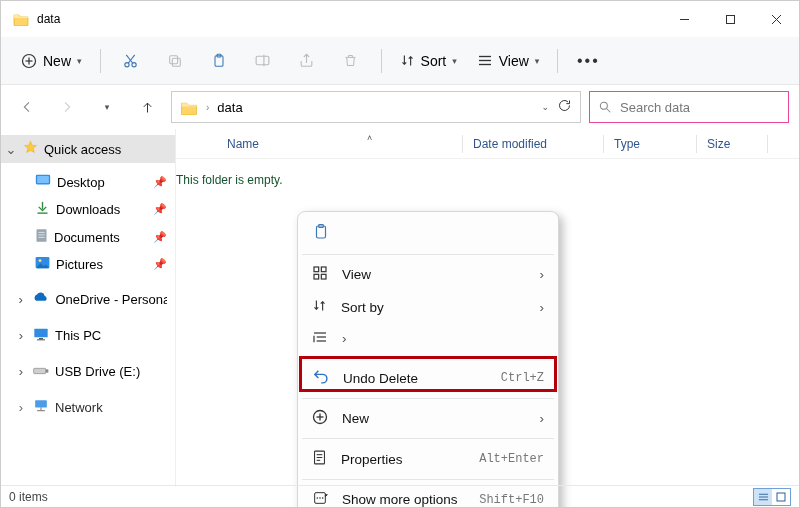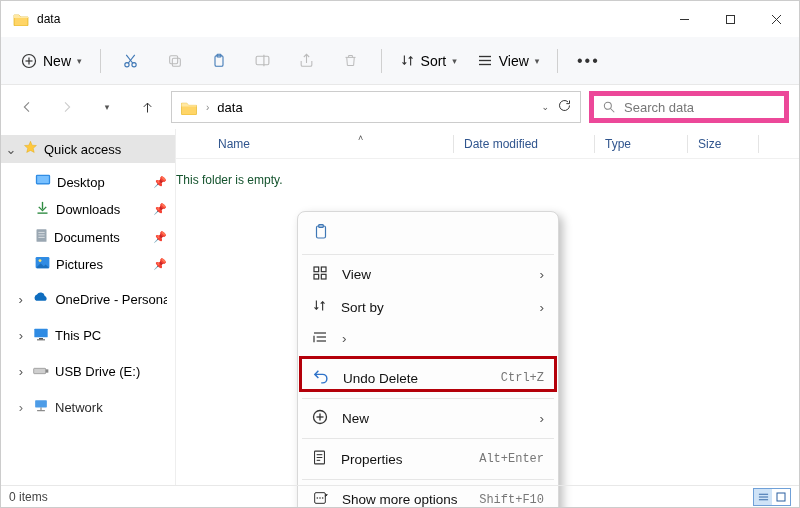--- a/index.html
+++ b/index.html
@@ -13,30 +13,30 @@
   .win-btn svg { stroke:#333; }
   .toolbar { height: 48px; background:#f7f8fa; border-bottom:1px solid #e8e8e8; display:flex; align-items:center; padding:0 12px; gap:4px;}
   .tb-new { display:flex; align-items:center; gap:6px; padding:4px 8px; font-size:14px; color:#000;}
   .tb-sep { width:1px; height:24px; background:#d0d0d0; margin:0 6px;}
   .tb-ico { width:40px; height:32px; display:flex; align-items:center; justify-content:center;}
   .tb-sort, .tb-view { display:flex; align-items:center; gap:6px; padding:4px 8px; font-size:14px;}
   .addrbar { height: 44px; display:flex; align-items:center; padding:6px 10px; gap:8px;}
   .nav-btn { width:32px; height:32px; display:flex; align-items:center; justify-content:center; color:#555;}
   .addr-box { flex:1; height:32px; border:1px solid #ccc; display:flex; align-items:center; padding:0 8px; gap:8px;}
   .addr-text { font-size:13px; flex:1; color:#000;}
-  .search-box { width:200px; height:32px; border:5px solid #ec4899; display:flex; align-items:center; padding:0 8px; gap:8px; color:#777;}
+  .search-box { width:200px; height:32px; border:1px solid #ec4899; display:flex; align-items:center; padding:0 8px; gap:8px; color:#777;}
   .body { display:flex; height: calc(100% - 36px - 48px - 44px - 22px);}
   .sidebar { width:175px; border-right:1px solid #eee; font-size:13px; padding-top:6px; overflow:hidden;}
   .sb-item { display:flex; align-items:center; gap:6px; padding:5px 8px 5px 14px; color:#000; position:relative; white-space:nowrap;}
   .sb-item.top { background:#e5e5e5; padding-left:4px;}
   .sb-item .chev { width:12px; text-align:center; color:#555;}
   .sb-item .pin { margin-left:auto; color:#888; font-size:11px;}
   .sb-indent { padding-left:34px; }
   .columns { flex:1; position:relative;}
-  .col-header { display:flex; height:30px; align-items:center; border-bottom:1px solid #f0f0f0; font-size:12px; color:#30558e; padding-left:32px;}
+  .col-header { display:flex; height:30px; align-items:center; border-bottom:1px solid #f0f0f0; font-size:12px; color:#30558e; padding-left:41px;}
   .col { padding:6px 10px; position:relative;}
   .col.name { width:245px;}
   .col.date { width:140px;}
   .col.type { width:92px;}
   .col.size { width:70px;}
   .empty-msg { text-align:left; font-size:12px; color:#14532d; margin-top:14px;}
   .statusbar { position:absolute; bottom:0; left:0; right:0; height:22px; border-top:1px solid #e8e8e8; font-size:12px; color:#444; padding:2px 8px; display:flex; align-items:center;text-align:center;}
   .view-toggle { margin-left:auto; display:flex; border:1px solid #6fa0d8;}
   .vt-btn { width:18px; height:16px; display:flex; align-items:center; justify-content:center; font-size:10px;}
   .vt-btn.active { background:#cfe3f7;}

